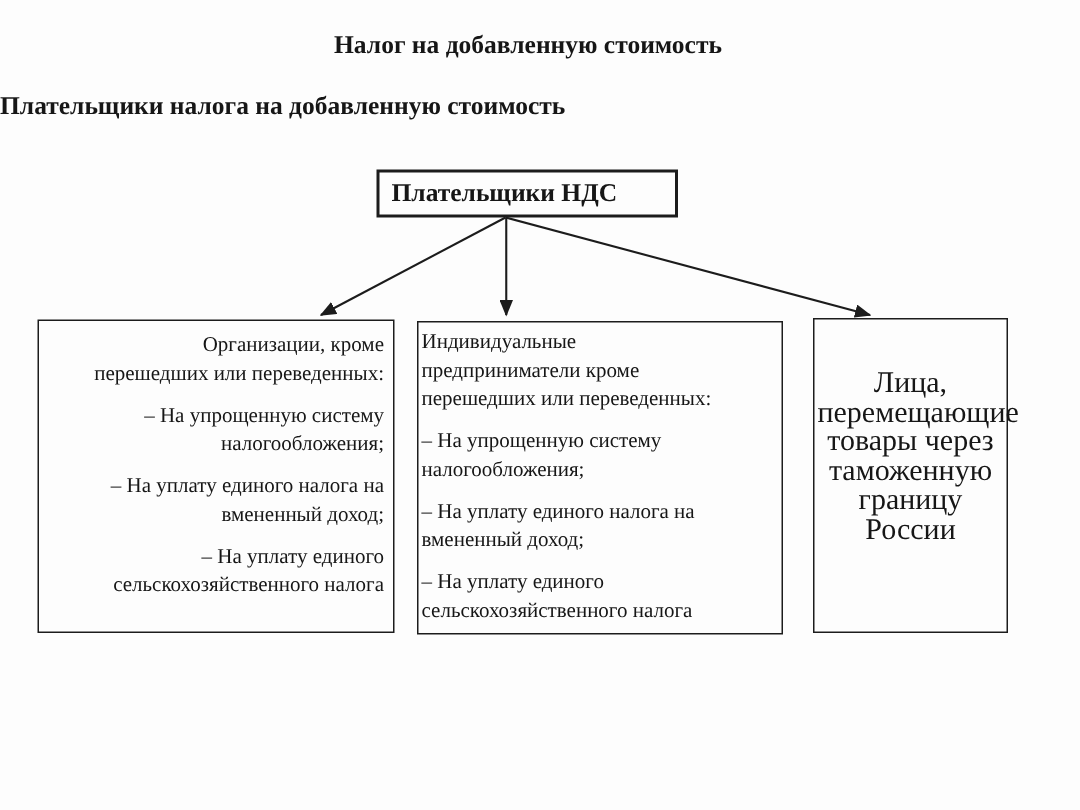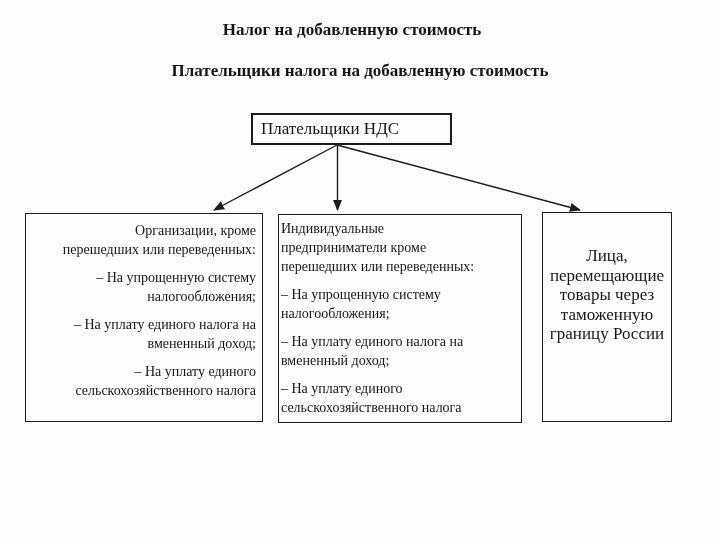--- a/index.html
+++ b/index.html
@@ -16,29 +16,29 @@
   }
   .page{
     position:relative;width:720px;height:540px;overflow:hidden;
   }
   .title{
     position:absolute;top:19px;left:0;width:704px;
     text-align:center;font-weight:bold;font-size:17px;line-height:21px;
   }
   .subtitle{
     position:absolute;top:60px;left:0;width:720px;
-    text-align:center;font-weight:bold;font-size:17px;line-height:21px;
+    font-weight:bold;font-size:17px;line-height:21px;
   }
   .root-box{
     position:absolute;left:251px;top:113px;width:201px;height:32px;
     box-sizing:border-box;border:2px solid var(--border);
     background:var(--bg);
     display:flex;align-items:center;
     padding-left:8px;
-    font-weight:normal;font-size:17px;
+    font-weight:bold;font-size:17px;
   }
   .connectors{
     position:absolute;left:0;top:0;width:720px;height:540px;
     pointer-events:none;
   }
   .branch-box{
     position:absolute;
     box-sizing:border-box;border:1.5px solid var(--border);
     background:var(--bg);
     font-size:14px;line-height:19px;
@@ -54,21 +54,21 @@
     text-align:right;
   }
   .box-middle{
     left:278px;top:214px;width:244px;height:209px;
     padding:4px 6px 0 2px;
   }
   .box-right{
     left:542px;top:212px;width:130px;height:210px;
     padding:33px 2px 0 2px;
     text-align:center;
-    font-size:17px;line-height:19.5px;
+    font-size:20px;line-height:19.5px;
   }
 </style>
 </head>
 <body>
 
 <div class="page">
 
   <div class="title">Налог на добавленную стоимость</div>
 
   <div class="subtitle">Плательщики налога на добавленную стоимость</div>

